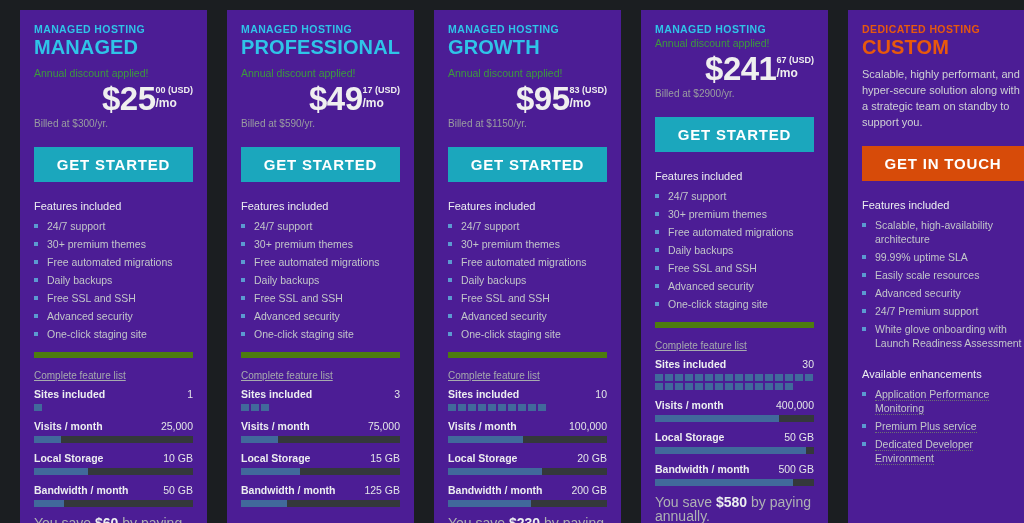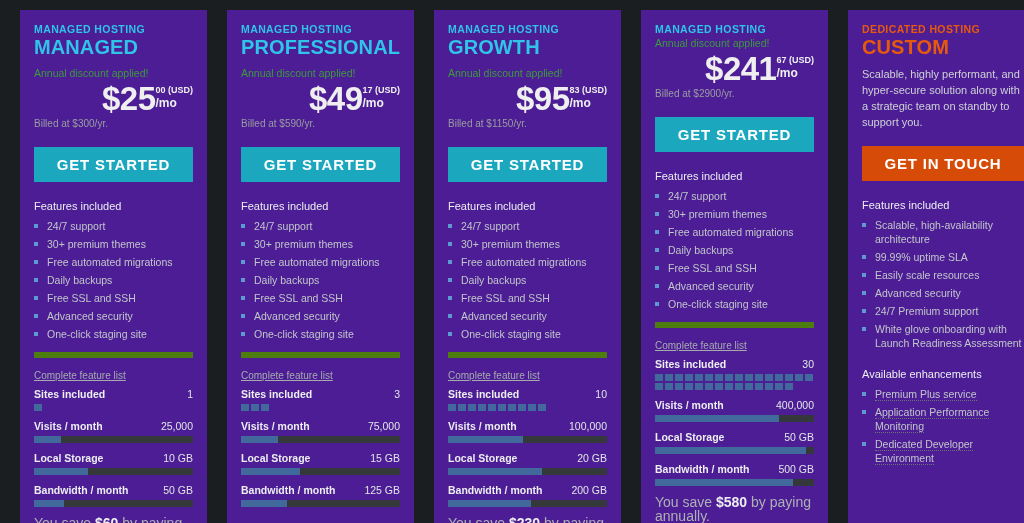--- a/index.html
+++ b/index.html
@@ -527,18 +527,18 @@
       <ul class="feature-list">
         <li><span>Scalable, high-availability architecture</span></li>
         <li><span>99.99% uptime SLA</span></li>
         <li><span>Easily scale resources</span></li>
         <li><span>Advanced security</span></li>
         <li><span>24/7 Premium support</span></li>
         <li><span>White glove onboarding with Launch Readiness Assessment</span></li>
       </ul>
       <div class="section-head">Available enhancements</div>
       <ul class="feature-list">
+        <li class="tip"><span>Application Performance Monitoring</span></li>
         <li class="tip"><span>Premium Plus service</span></li>
-        <li class="tip"><span>Application Performance Monitoring</span></li>
         <li class="tip"><span>Dedicated Developer Environment</span></li>
       </ul>
     </div>
   </div>
 
 </body></html>

